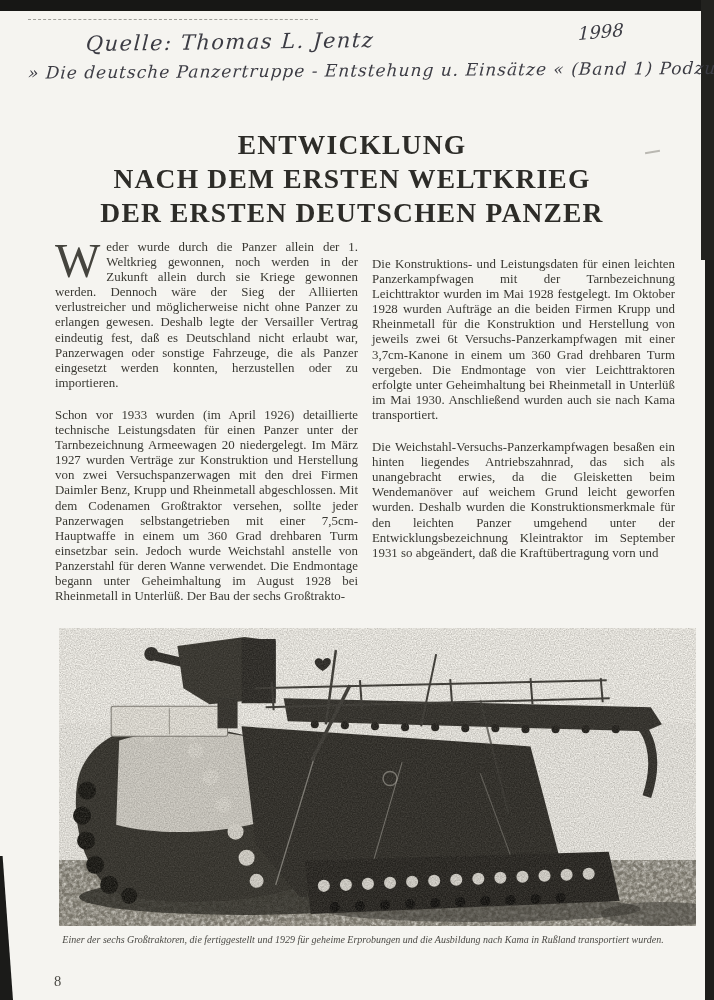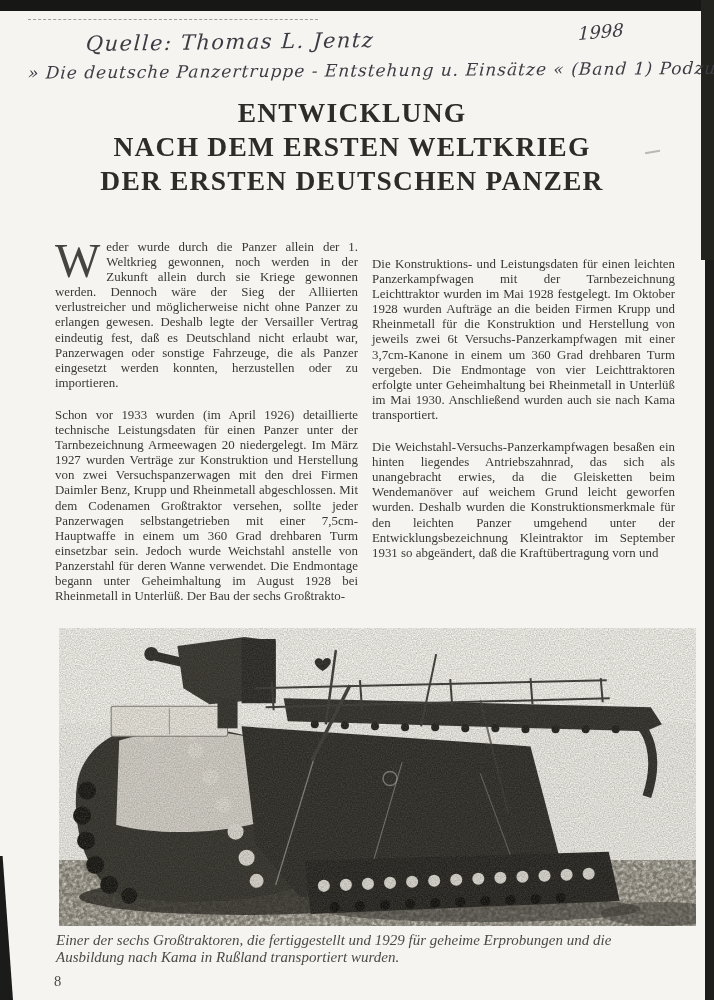--- a/index.html
+++ b/index.html
@@ -17,37 +17,37 @@
   .dash-artifact { position:absolute; top:19px; left:28px; width:290px; border-top:1px dashed #90908a; opacity:.85; }
   .pencil-mark { position:absolute; top:151px; left:645px; width:15px; border-top:2px solid #bab8b2; transform:rotate(-9deg); }
 
   
   .hand { position:absolute; color:#3c3c44; font-family:"DejaVu Serif", serif; font-style:italic; white-space:nowrap; }
   .hand-1 { top:30px; left:86px; font-size:21px; letter-spacing:1.5px; transform:rotate(-0.8deg) skewX(-4deg); }
   .hand-2 { top:60px; left:28px; font-size:17px; letter-spacing:1px; transform:rotate(-0.4deg) skewX(-4deg); }
   .hand-year { top:21px; left:578px; font-size:18px; transform:rotate(-5deg) skewX(-6deg); }
 
   
-  .title { position:absolute; top:96px; left:40px; width:624px; text-align:center;
+  .title { position:absolute; top:128px; left:40px; width:624px; text-align:center;
     font-weight:bold; font-size:27.5px; line-height:34px; letter-spacing:1.2px; color:#2d2c28; }
 
   
   .columns { position:absolute; top:240px; left:55px; width:621px; display:flex; gap:14px; }
   .col { width:303px; font-size:12.9px; line-height:15.1px; text-align:justify; color:#3a3933; }
   .col p { margin:0; }
   .col p.sp { margin-top:17px; }
   .b { font-weight:normal; }
   .dropcap { float:left; font-size:48px; line-height:39px; padding:1px 6px 0 0; color:#45443e; }
 
   
   .photo { position:absolute; top:628px; left:59px; width:637px; height:298px; }
   .photo svg { display:block; width:100%; height:100%; }
 
   .caption { position:absolute; top:932px; left:56px; width:614px;
-    font-style:italic; font-size:15px; line-height:16.5px; color:#4b4a45; text-align:left; }
+    font-style:italic; font-size:10px; line-height:16.5px; color:#4b4a45; text-align:center; }
   .pagenum { position:absolute; top:973px; left:54px; font-size:14.5px; color:#4b4a45; }
 </style>
 </head>
 <body>
 
 <div class="page">
 
   <div class="scan-top"></div>
   <div class="scan-right"></div>
   <div class="scan-right-wide"></div>

